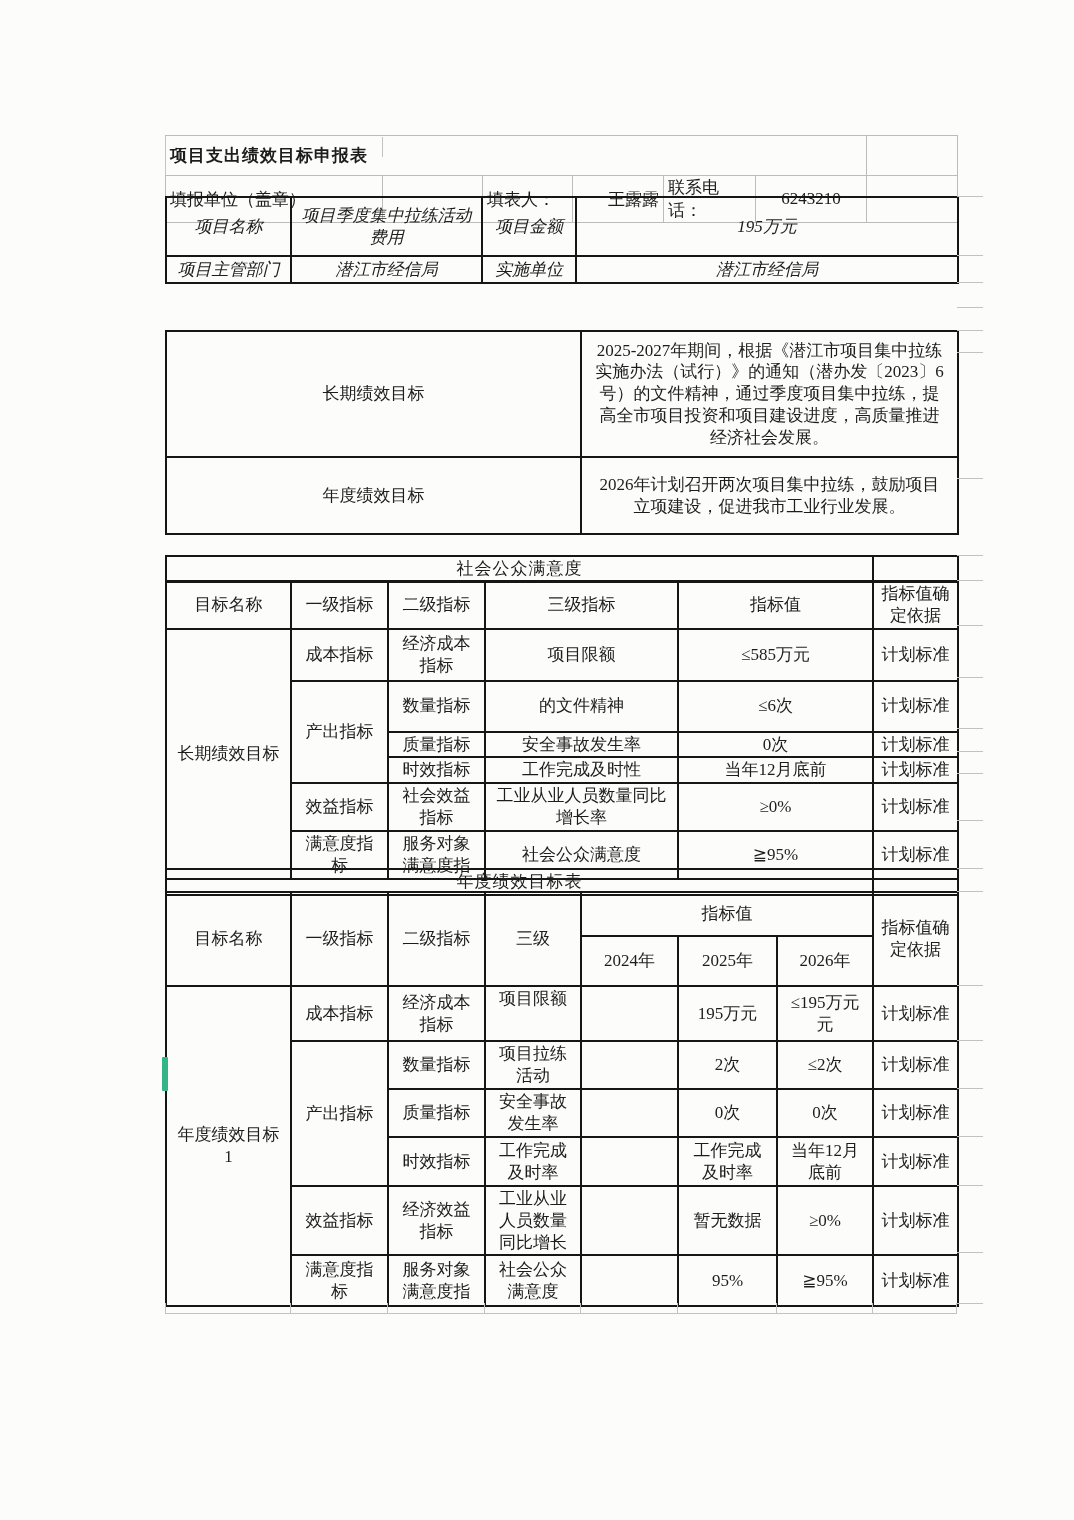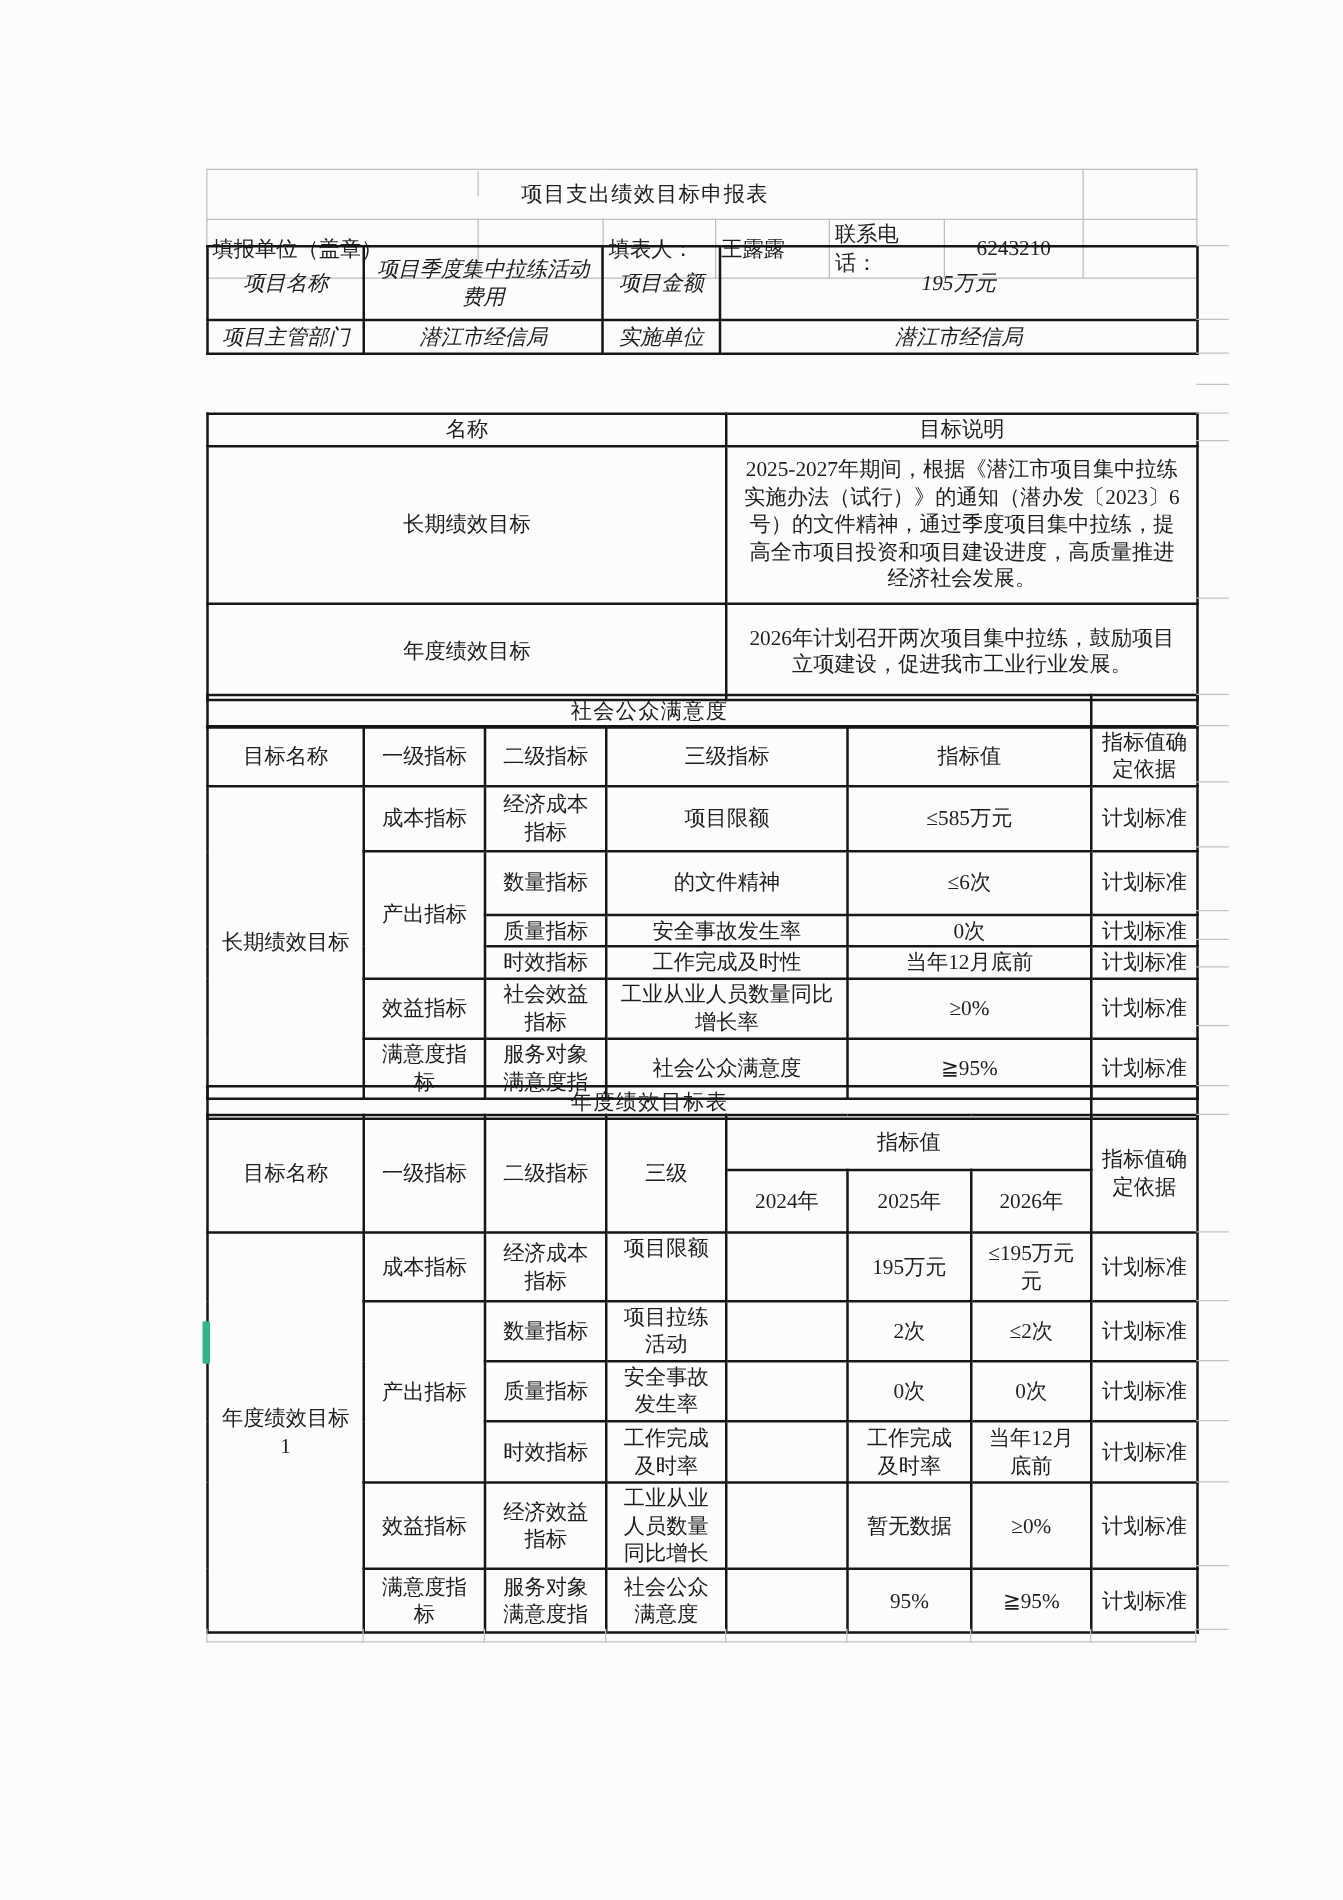--- a/index.html
+++ b/index.html
@@ -8,21 +8,21 @@
     font-family:"Liberation Serif","DejaVu Serif",serif;
     color:#1d1d1d;overflow:hidden;
   }
   
   table{border-collapse:collapse;table-layout:fixed;}
   .abs{position:absolute;left:165px;}
   .faint-table{width:792px;}
   .faint-table td{border:1px solid #bcbcbc;padding:0 4px;font-size:17px;
     vertical-align:middle;overflow:hidden;}
   .doc-title{
-    font-size:27px;font-weight:normal;text-align:center;letter-spacing:1px;
+    font-size:27px;font-weight:bold;text-align:left;letter-spacing:1px;
     border-left:1px solid #c4c4c4 !important;
   }
   
   .bold-table{width:792px;}
   .bold-table td{
     border:2px solid #161616;font-size:17px;text-align:center;
     vertical-align:middle;padding:1px 3px;white-space:pre-line;
     line-height:1.28;overflow:hidden;
   }
   .bold-table td.vtop{vertical-align:top;}
@@ -56,21 +56,21 @@
       </colgroup>
     <tbody>
         <tr style="height:40px">
       <td colspan="6" class="doc-title">项目支出绩效目标申报表</td>
       <td></td>
     </tr>
     <tr style="height:21px">
       <td>填报单位（盖章）</td>
       <td></td>
       <td>填表人：</td>
-      <td style="text-align:left">王露露</td>
+      <td style="text-align:right">王露露</td>
       <td>联系电话：</td>
       <td style="text-align:center">6243210</td>
       <td></td>
     </tr>
   </tbody>
     </table>
 
   <table class="abs bold-table" style="top:196px;font-style:italic;">
     <colgroup>
         <col style="width:125px">
@@ -95,24 +95,20 @@
   </tbody>
     </table>
 
 
   <table class="abs bold-table" style="top:330px;">
     <colgroup>
         <col style="width:415px">
         <col style="width:377px">
       </colgroup>
     <tbody>
-        <tr style="height:22px">
-      <td>名称</td>
-      <td>目标说明</td>
-    </tr>
     <tr style="height:126px">
       <td>长期绩效目标</td>
       <td class="desc-cell">2025-2027年期间，根据《潜江市项目集中拉练实施办法（试行）》的通知（潜办发〔2023〕6号）的文件精神，通过季度项目集中拉练，提高全市项目投资和项目建设进度，高质量推进经济社会发展。</td>
     </tr>
     <tr style="height:77px">
       <td>年度绩效目标</td>
       <td class="desc-cell">2026年计划召开两次项目集中拉练，鼓励项目立项建设，促进我市工业行业发展。</td>
     </tr>
   </tbody>
     </table>

